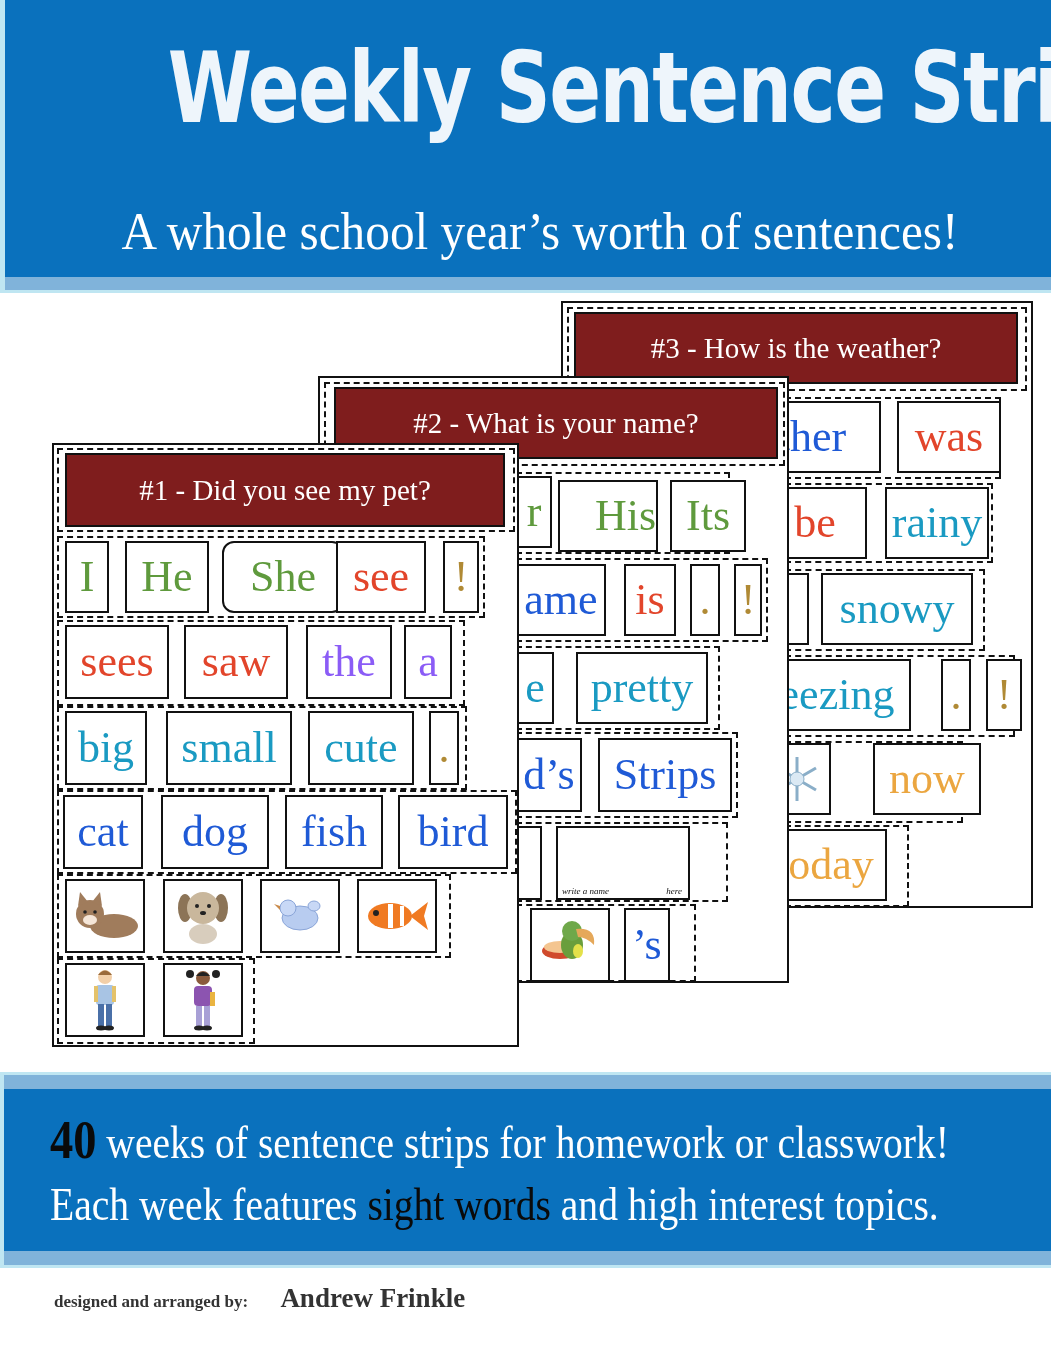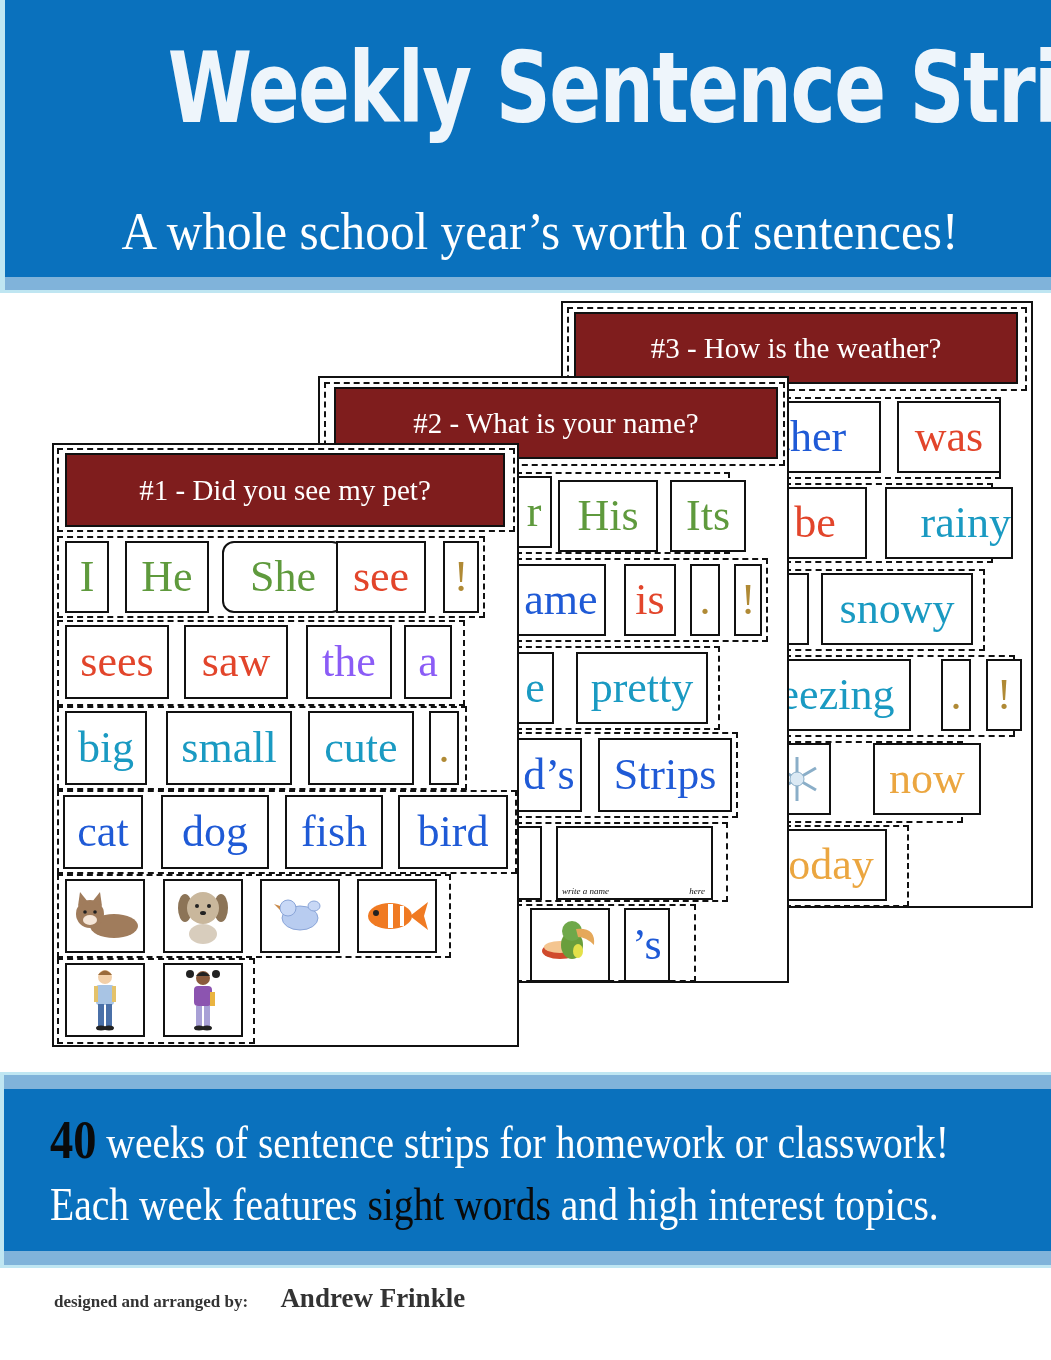--- a/index.html
+++ b/index.html
@@ -57,21 +57,21 @@
       <span>ther</span>
     </div>
   <div class="tile red" style="left:334px;top:98px;width:104px;height:72px;">
       <span>was</span>
     </div>
 
   <div class="grp" style="left:222px;top:180px;width:208px;height:80px;"></div>
   <div class="tile red" style="left:200px;top:184px;width:104px;height:72px;">
       <span>be</span>
     </div>
-  <div class="tile teal" style="left:322px;top:184px;width:128px;height:72px;justify-content:flex-end;">
+  <div class="tile teal" style="left:322px;top:184px;width:104px;height:72px;">
       <span>rainy</span>
     </div>
 
   <div class="grp" style="left:222px;top:266px;width:200px;height:82px;"></div>
   <div class="tile teal" style="left:200px;top:270px;width:46px;height:72px;">
       <span>.</span>
     </div>
   <div class="tile teal" style="left:258px;top:270px;width:152px;height:72px;">
       <span>snowy</span>
     </div>
@@ -109,21 +109,21 @@
 </div>
 
 <div class="page" style="left:318px;top:376px;width:471px;height:607px;">
   <div class="page-head-wrap" style="left:4px;top:4px;width:461px;height:84px;"></div>
   <div class="page-head" style="left:14px;top:9px;width:444px;height:72px;">#2 - What is your name?</div>
 
   <div class="grp" style="left:196px;top:94px;width:214px;height:82px;"></div>
   <div class="tile green" style="left:196px;top:98px;width:36px;height:72px;">
       <span>r</span>
     </div>
-  <div class="tile green" style="left:238px;top:102px;width:100px;height:72px;">
+  <div class="tile green" style="left:238px;top:102px;width:100px;height:72px;justify-content:flex-end;">
       <span>His</span>
     </div>
   <div class="tile green" style="left:350px;top:102px;width:76px;height:72px;">
       <span>Its</span>
     </div>
 
   <div class="grp" style="left:196px;top:180px;width:252px;height:84px;"></div>
   <div class="tile blue" style="left:196px;top:186px;width:90px;height:72px;">
       <span>ame</span>
     </div>
@@ -150,21 +150,21 @@
       <span>d’s</span>
     </div>
   <div class="tile blue" style="left:278px;top:360px;width:134px;height:74px;">
       <span>Strips</span>
     </div>
 
   <div class="grp" style="left:196px;top:444px;width:212px;height:80px;"></div>
   <div class="tile black" style="left:196px;top:448px;width:26px;height:74px;">
       <span></span>
     </div>
-  <div class="tile" style="left:236px;top:448px;width:157px;height:74px;">
+  <div class="tile" style="left:236px;top:448px;width:134px;height:74px;">
     <span class="hint" style="left:4px;">write a name</span>
     <span class="hint" style="right:6px;">here</span>
   </div>
 
   <div class="grp" style="left:196px;top:526px;width:180px;height:78px;"></div>
   <div class="tile" style="left:210px;top:530px;width:80px;height:74px;">
     <svg width="64" height="56" viewBox="0 0 64 56">
       <ellipse cx="22" cy="34" rx="18" ry="8" fill="#d04a2c"></ellipse>
       <ellipse cx="22" cy="30" rx="16" ry="6" fill="#f4c590"></ellipse>
       <ellipse cx="34" cy="28" rx="11" ry="14" fill="#6a9e3c"></ellipse>

